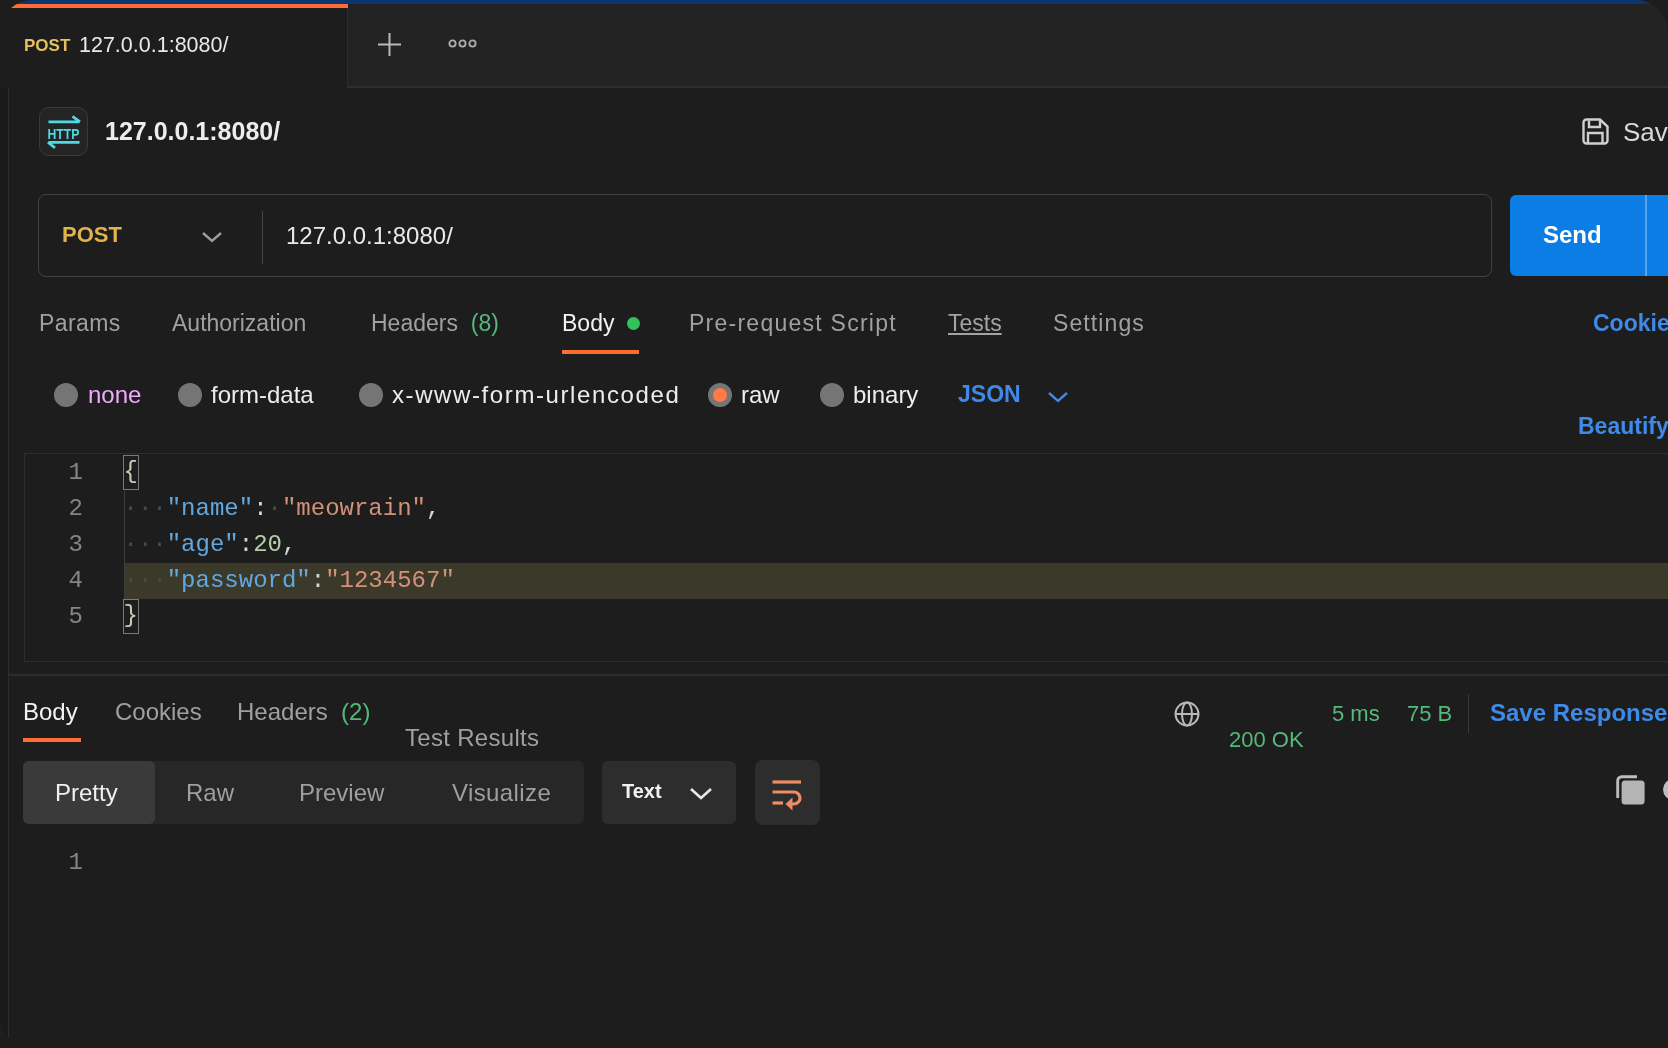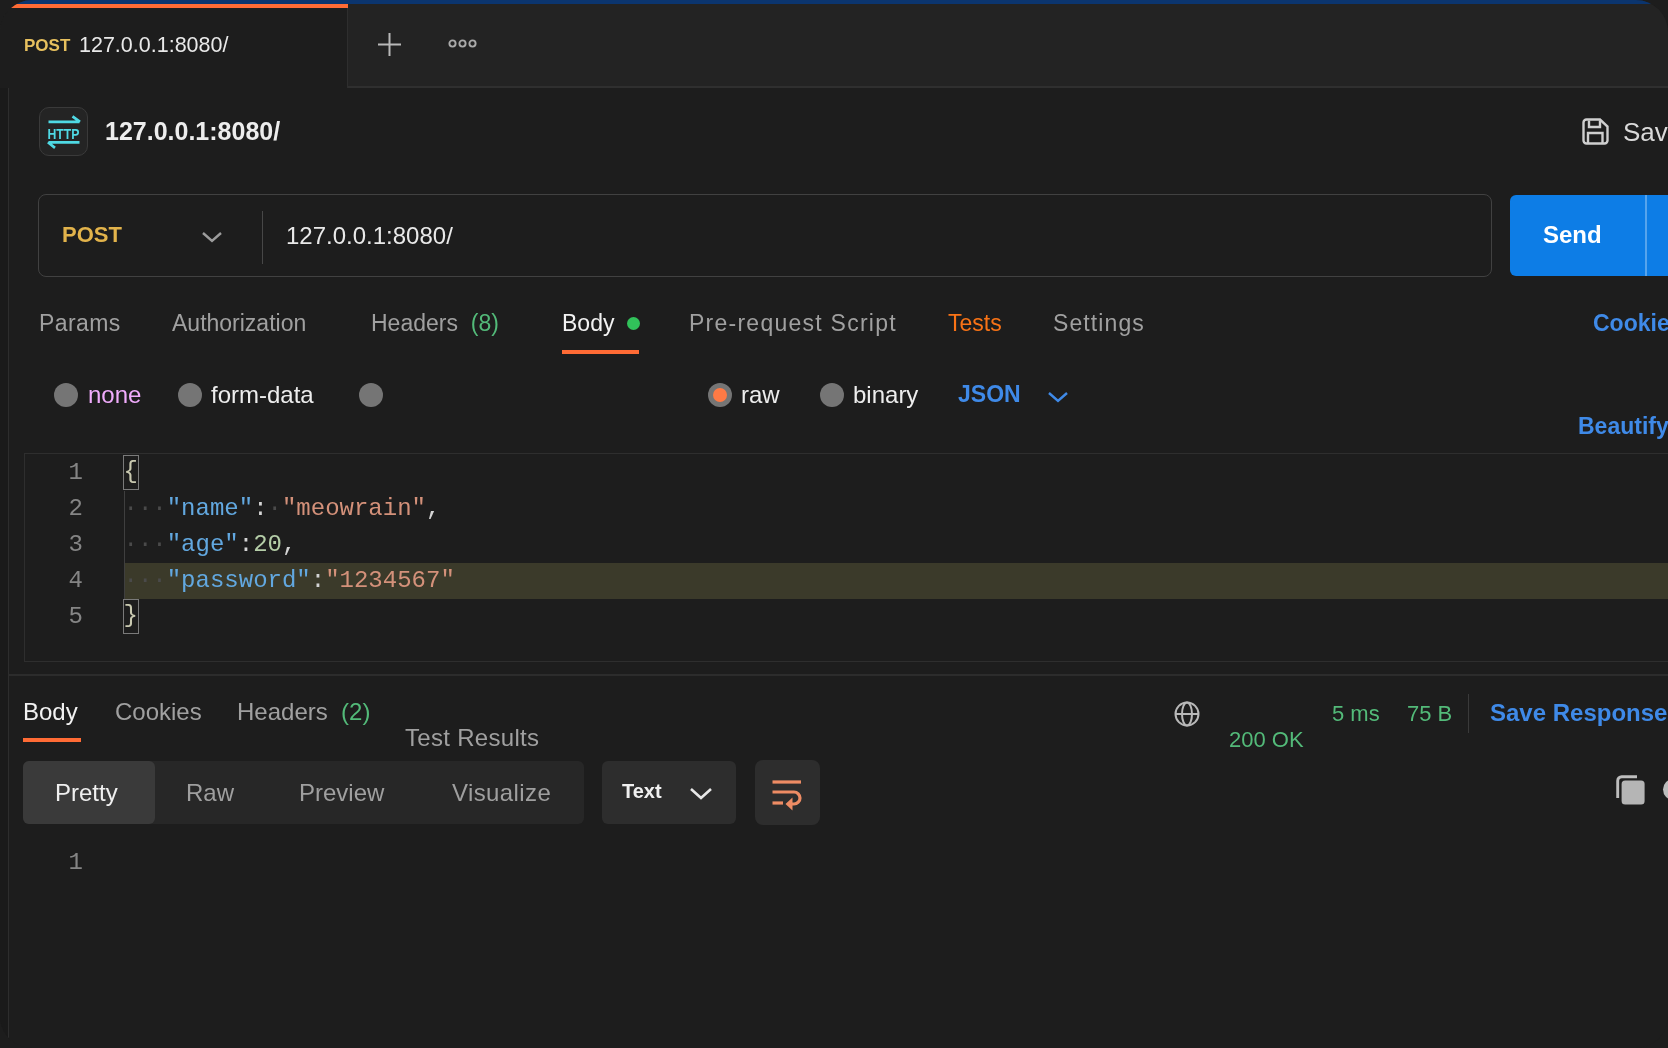--- a/index.html
+++ b/index.html
@@ -67,30 +67,31 @@
   <div class="abs" style="left:1510px;top:195px;width:158px;height:81px;background:#0d7de6;border-radius:6px 0 0 6px;"></div>
   <div class="lbl" style="left:1543px;top:221px;font-size:24px;font-weight:700;color:#ffffff;">Send</div>
   <div class="abs" style="left:1645px;top:195px;width:1.5px;height:81px;background:rgba(255,255,255,0.30);"></div>
 
   <div class="lbl" style="left:39px;top:310px;font-size:23px;letter-spacing:0.4px;color:#a0a0a0;">Params</div>
   <div class="lbl" style="left:172px;top:310px;font-size:23px;color:#a0a0a0;">Authorization</div>
   <div class="lbl" style="left:371px;top:310px;font-size:23px;color:#a0a0a0;">Headers  <span style="color:#53ba79">(8)</span></div>
   <div class="lbl" style="left:562px;top:310px;font-size:23px;color:#f2f2f2;">Body</div>
   <div class="abs" style="left:627px;top:317px;width:13px;height:13px;border-radius:50%;background:#31c25a;"></div>
   <div class="lbl" style="left:689px;top:310px;font-size:23px;letter-spacing:1.25px;color:#a0a0a0;">Pre-request Script</div>
-  <div class="lbl" style="left:948px;top:310px;font-size:23px;color:#f97316;">Tests</div>
+  <div class="lbl" style="left:948px;top:310px;font-size:23px;color:#a3a3a3;text-decoration:underline;">Tests</div>
   <div class="lbl" style="left:1053px;top:310px;font-size:23px;letter-spacing:1.1px;color:#a0a0a0;">Settings</div>
   <div class="lbl" style="left:1593px;top:310px;font-size:23px;font-weight:600;color:#3f8ae8;">Cookies</div>
   <div class="abs" style="left:562px;top:350px;width:77px;height:3.5px;background:#ff6b35;"></div>
 
   <div class="abs" style="left:54px;top:382.5px;width:24px;height:24px;border-radius:50%;background:#757575;"></div>
   <div class="lbl" style="left:88px;top:381px;font-size:24px;color:#f0abfc;">none</div>
   <div class="abs" style="left:178px;top:382.5px;width:24px;height:24px;border-radius:50%;background:#757575;"></div>
   <div class="lbl" style="left:211px;top:381px;font-size:24px;color:#ededed;">form-data</div>
   <div class="abs" style="left:359px;top:382.5px;width:24px;height:24px;border-radius:50%;background:#757575;"></div>
+  <div class="lbl" style="left:392px;top:381px;font-size:24px;letter-spacing:1.6px;color:#ededed;">x-www-form-urlencoded</div>
   <div class="abs" style="left:708px;top:382.5px;width:24px;height:24px;border-radius:50%;background:#757575;"></div>
   <div class="abs" style="left:713px;top:387.5px;width:14px;height:14px;border-radius:50%;background:#ff7a45;"></div>
   <div class="lbl" style="left:741px;top:381px;font-size:24px;color:#ededed;">raw</div>
   <div class="abs" style="left:820px;top:382.5px;width:24px;height:24px;border-radius:50%;background:#757575;"></div>
   <div class="lbl" style="left:853px;top:381px;font-size:24px;color:#ededed;">binary</div>
   <div class="lbl" style="left:958px;top:381px;font-size:23px;font-weight:700;color:#3f8ae8;">JSON</div>
   <svg class="abs" style="left:1047px;top:391px;" width="22" height="12" viewBox="0 0 22 12">
     <path d="M2 2 L11 10 L20 2" fill="none" stroke="#3f8ae8" stroke-width="2.4"></path>
   </svg>
   <div class="lbl" style="left:1578px;top:381px;font-size:23px;font-weight:600;color:#3f8ae8;margin-top:32px;">Beautify</div>

